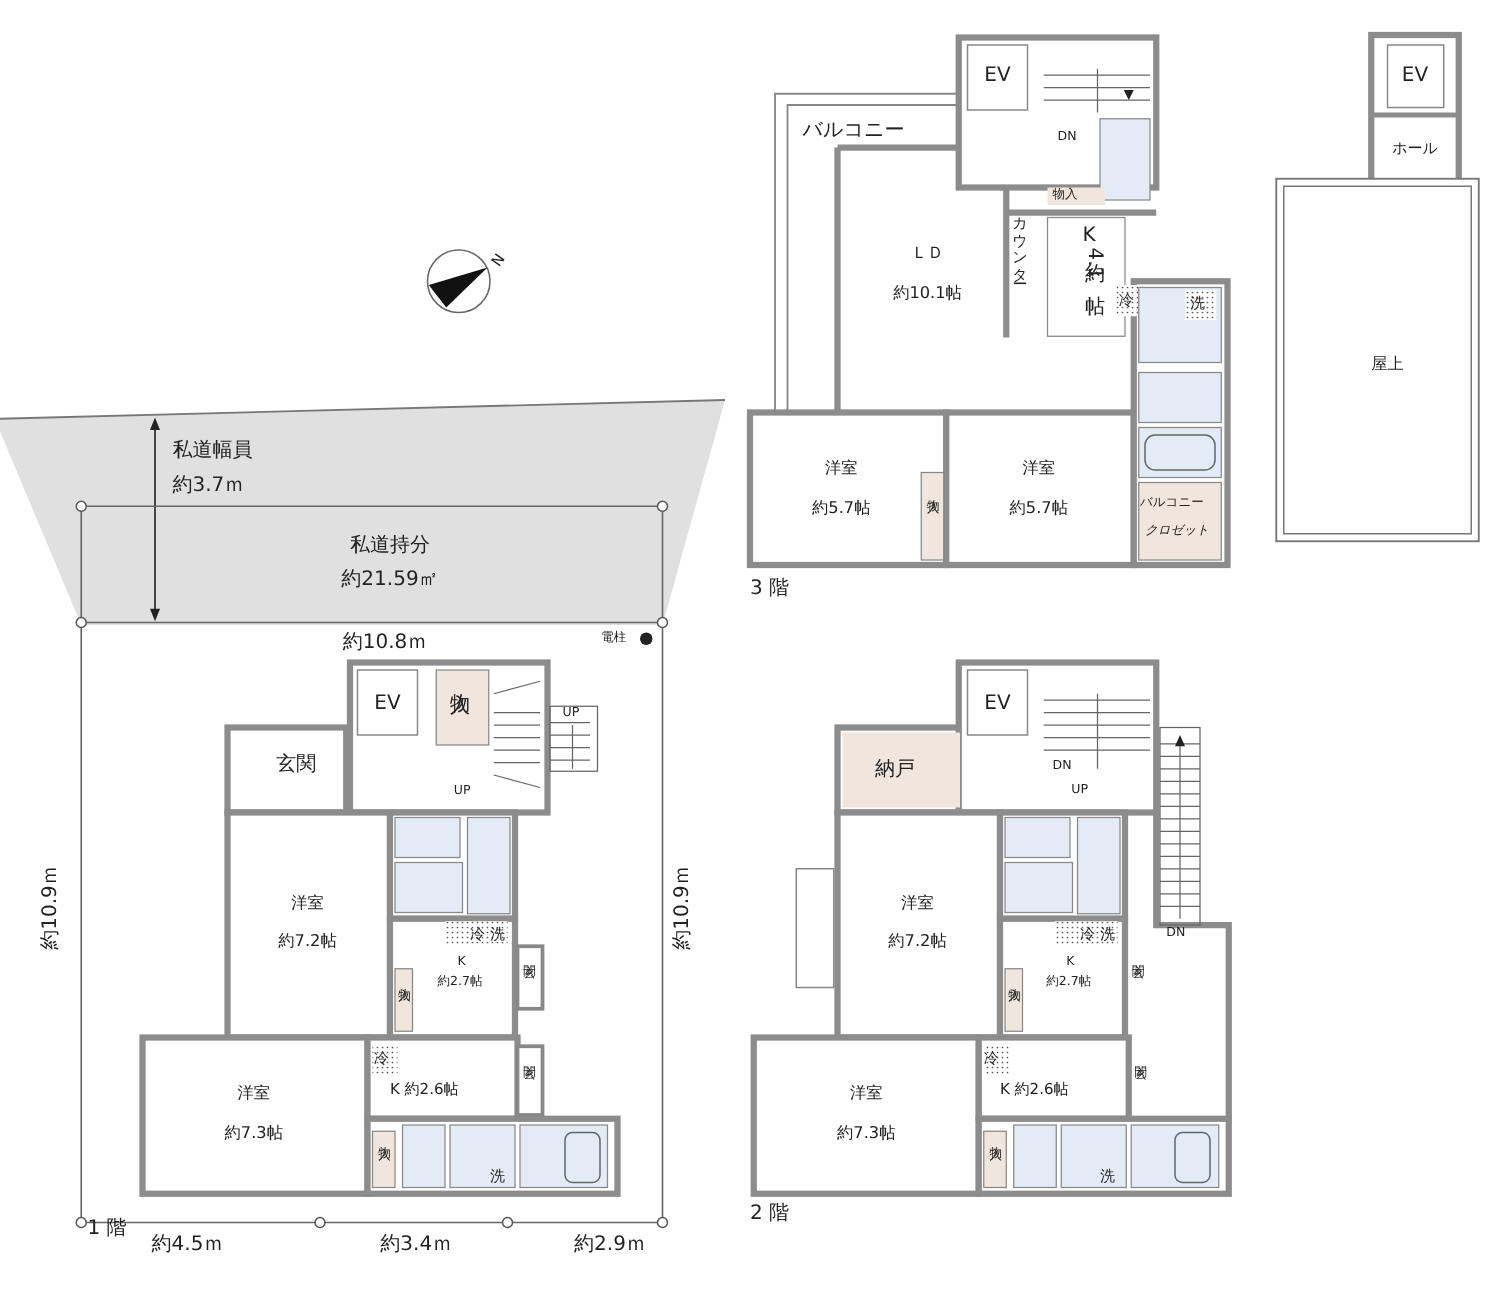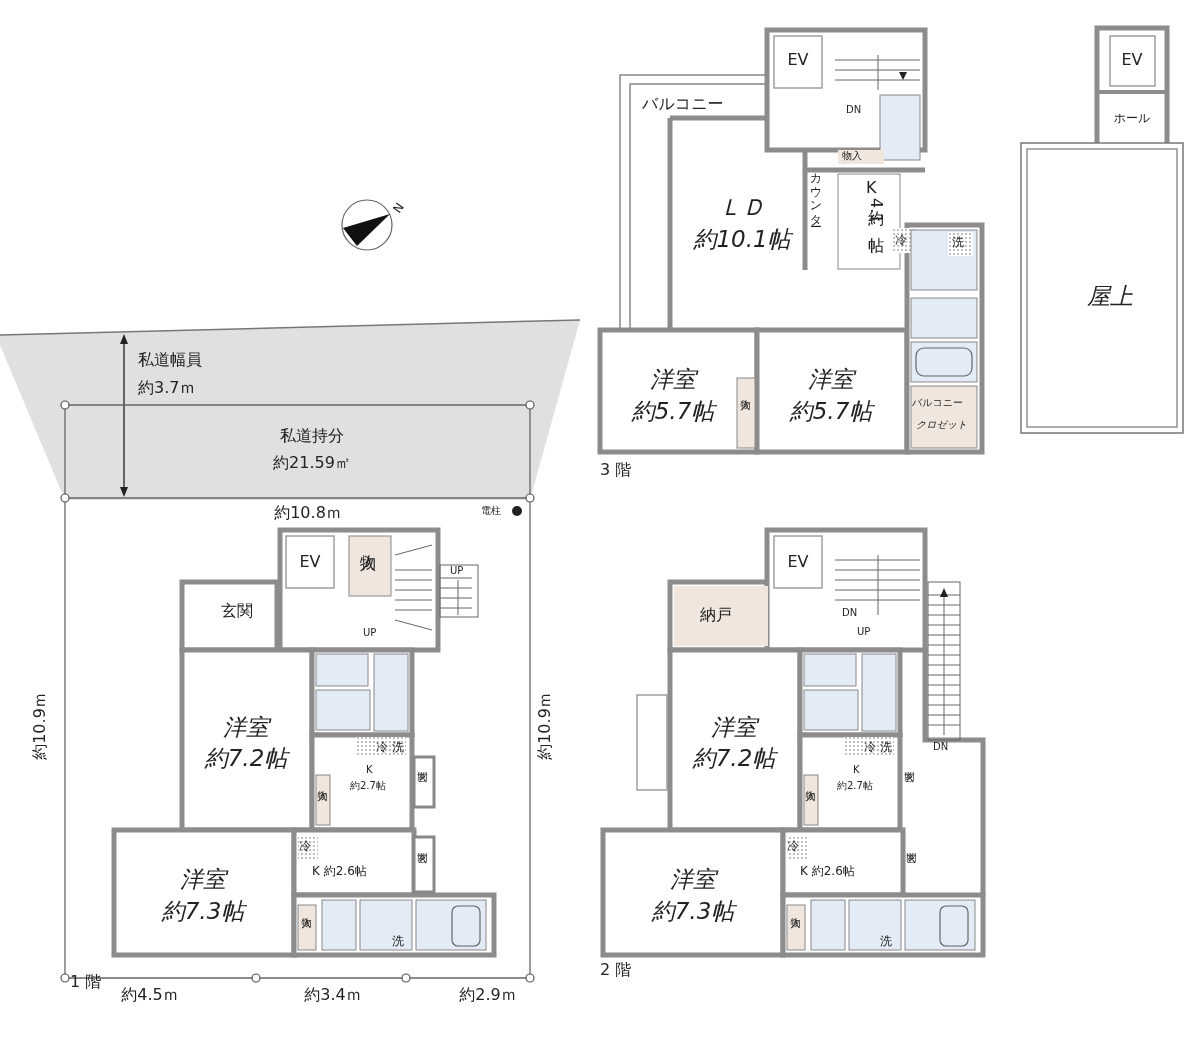--- a/index.html
+++ b/index.html
@@ -1,21 +1,21 @@
 <!DOCTYPE html>
 <html><head>
 <meta charset="utf-8">
 <style>
   html, body { margin: 0; padding: 0; background: #ffffff; }
   body { width: 1200px; height: 1043px; position: relative; overflow: hidden;
          font-family: "DejaVu Sans", "Liberation Sans", sans-serif; color: #222; }
   svg { position: absolute; left: 0; top: 0; }
   .lbl { position: absolute; white-space: nowrap; color: #222; line-height: 1; }
   .c { transform: translateX(-50%); text-align: center; }
-  .big { font-size: 23px; font-style: italic; }
+  .big { font-size: 13px; }
   .med { font-size: 16px; }
   .sm  { font-size: 12px; }
   .xs  { font-size: 10px; }
   .vert { writing-mode: vertical-rl; }
 </style>
 </head>
 <body>
 
 <svg width="1200" height="1043" viewBox="0 0 1200 1043">
   <defs>

